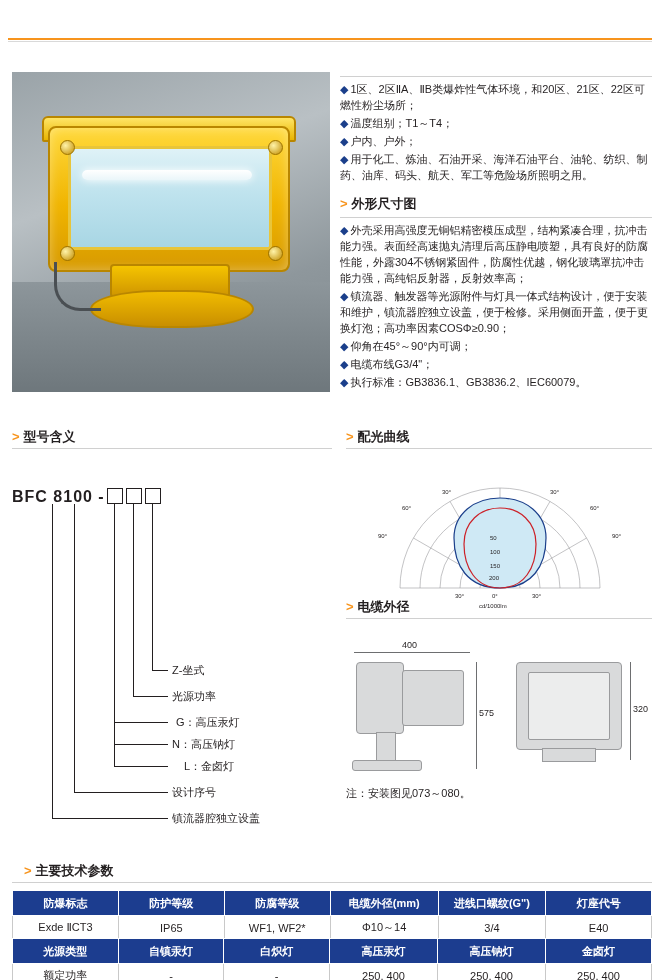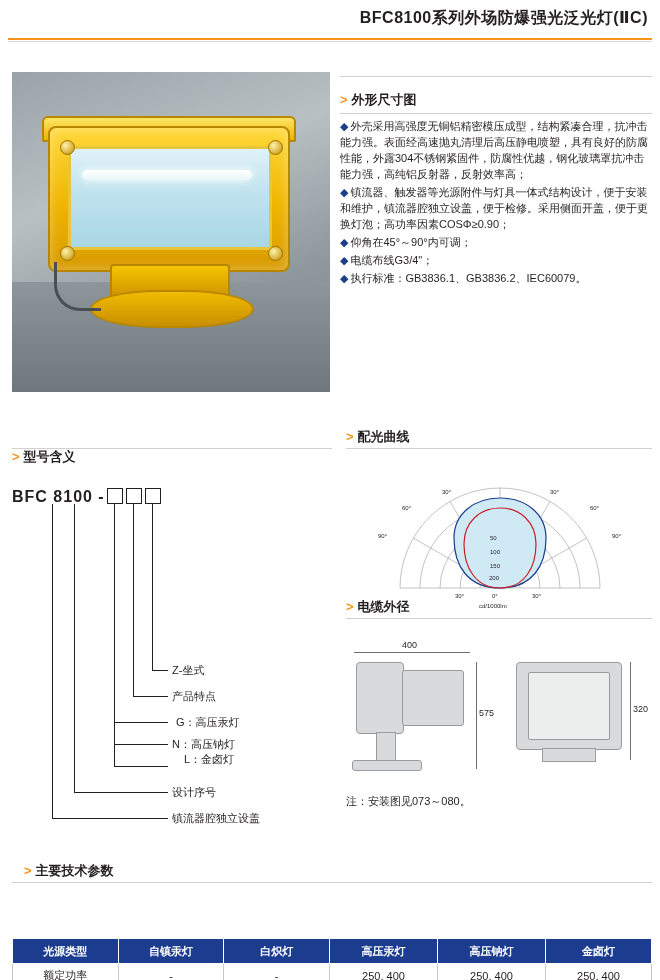--- a/index.html
+++ b/index.html
@@ -98,21 +98,21 @@
   
   .model{position:absolute;left:12px;top:470px;width:320px;height:370px;}
   .model .code{position:absolute;left:0;top:18px;font-size:16px;font-weight:bold;letter-spacing:1px;}
   .box{position:absolute;width:14px;height:14px;border:1px solid #231f20;background:#fff;}
   .vline{position:absolute;width:1px;background:#231f20;}
   .hline{position:absolute;height:1px;background:#231f20;}
   .mlabel{position:absolute;font-size:11px;white-space:nowrap;}
 
   
   .curve{position:absolute;left:350px;top:480px;width:300px;height:130px;}
-  .note{position:absolute;font-size:11px;margin-top:8px;}
+  .note{position:absolute;font-size:11px;}
 
   
   .dims{position:absolute;left:346px;top:640px;width:306px;height:180px;}
   .dgray{position:absolute;background:#d9dadb;border:1px solid #9a9b9d;}
   .dtxt{position:absolute;font-size:9px;color:#231f20;}
   .dline{position:absolute;background:#6d6e70;}
 
   
   .tbl{position:absolute;border-collapse:collapse;font-size:11px;}
   .tbl th{
@@ -122,21 +122,20 @@
   .tbl td{
     border:1px solid #c9c9c9;height:21px;text-align:center;background:#fff;color:#231f20;
   }
 </style>
 </head>
 <body>
 
 <div class="page">
 
   <div class="header">
-    <div class="title">BFC8100系列外场防爆强光泛光灯(ⅡC)</div>
     <div class="rule"></div>
     <div class="rule2"></div>
   </div>
 
   <div class="photo">
     <div class="floor"></div>
     <div class="lamp">
       <div class="lhood"></div>
       <div class="lbody"></div>
       <div class="lglass"></div>
@@ -146,35 +145,41 @@
       <div class="lknob" style="left:22px;top:134px;"></div>
       <div class="lknob" style="left:230px;top:134px;"></div>
       <div class="lbase"></div>
       <div class="lfoot"></div>
       <div class="lcable"></div>
     </div>
   </div>
 
   <div class="rcol">
     <div class="sec-line" style="position:relative;left:0;top:4px;width:312px;margin-bottom:8px;"></div>
+    <div class="body">
+      <p><span class="dia">◆</span><span>1区、2区ⅡA、ⅡB类爆炸性气体环境，和20区、21区、22区可燃性粉尘场所；</span></p>
+      <p><span class="dia">◆</span><span>温度组别；T1～T4；</span></p>
+      <p><span class="dia">◆</span><span>户内、户外；</span></p>
+      <p><span class="dia">◆</span><span>用于化工、炼油、石油开采、海洋石油平台、油轮、纺织、制药、油库、码头、航天、军工等危险场所照明之用。</span></p>
+    </div>
 
     <div class="sec-h" style="position:relative;left:0;top:10px;">
       <span class="arw">&gt;</span><span>外形尺寸图</span>
     </div>
     <div class="sec-line" style="position:relative;left:0;top:14px;width:312px;margin-bottom:18px;"></div>
     <div class="body">
       <p><span class="dia">◆</span><span>外壳采用高强度无铜铝精密模压成型，结构紧凑合理，抗冲击能力强。表面经高速抛丸清理后高压静电喷塑，具有良好的防腐性能，外露304不锈钢紧固件，防腐性优越，钢化玻璃罩抗冲击能力强，高纯铝反射器，反射效率高；</span></p>
       <p><span class="dia">◆</span><span>镇流器、触发器等光源附件与灯具一体式结构设计，便于安装和维护，镇流器腔独立设盖，便于检修。采用侧面开盖，便于更换灯泡；高功率因素COSΦ≥0.90；</span></p>
       <p><span class="dia">◆</span><span>仰角在45°～90°内可调；</span></p>
       <p><span class="dia">◆</span><span>电缆布线G3/4"；</span></p>
       <p><span class="dia">◆</span><span>执行标准：GB3836.1、GB3836.2、IEC60079。</span></p>
     </div>
   </div>
 
-  <div class="sec-h" style="left:12px;top:428px;margin-top:20px;">
+  <div class="sec-h" style="left:12px;top:428px;">
     <span class="arw">&gt;</span><span>型号含义</span>
   </div>
   <div class="sec-line" style="left:12px;top:448px;width:320px;"></div>
 
   <div class="model">
     <div class="code">BFC 8100 -</div>
     <div class="box" style="left:95px;top:18px;"></div>
     <div class="box" style="left:114px;top:18px;"></div>
     <div class="box" style="left:133px;top:18px;"></div>
 
@@ -190,24 +195,24 @@
     <div class="hline" style="left:102px;top:296px;width:54px;"></div>
     <div class="vline" style="left:102px;top:252px;height:44px;"></div>
 
     <div class="vline" style="left:62px;top:34px;height:288px;"></div>
     <div class="hline" style="left:62px;top:322px;width:94px;"></div>
 
     <div class="vline" style="left:40px;top:34px;height:314px;"></div>
     <div class="hline" style="left:40px;top:348px;width:116px;"></div>
 
     <div class="mlabel" style="left:160px;top:193px;">Z-坐式</div>
-    <div class="mlabel" style="left:160px;top:219px;">产品特点</div>
+    <div class="mlabel" style="left:160px;top:219px;">光源功率</div>
     <div class="mlabel" style="left:164px;top:245px;">G：高压汞灯</div>
     <div class="mlabel" style="left:160px;top:267px;">N：高压钠灯</div>
-    <div class="mlabel" style="left:160px;top:282px;padding-left:12px;">L：金卤灯</div>
+    <div class="mlabel" style="left:160px;top:289px;padding-left:12px;">L：金卤灯</div>
     <div class="mlabel" style="left:160px;top:315px;">设计序号</div>
     <div class="mlabel" style="left:160px;top:341px;">镇流器腔独立设盖</div>
   </div>
 
   <div class="sec-h" style="left:346px;top:428px;">
     <span class="arw">&gt;</span><span>配光曲线</span>
   </div>
   <div class="sec-line" style="left:346px;top:448px;width:306px;"></div>
 
   <div class="curve">
@@ -269,20 +274,42 @@
     <div class="dtxt" style="left:287px;top:64px;">320</div>
 
     <div class="note" style="left:0px;top:146px;">注：安装图见073～080。</div>
   </div>
 
   <div class="sec-h" style="left:24px;top:862px;">
     <span class="arw">&gt;</span><span>主要技术参数</span>
   </div>
   <div class="sec-line" style="left:12px;top:882px;width:640px;"></div>
 
+  <table class="tbl" style="left:12px;top:890px;width:640px;">
+    <thead>
+      <tr>
+        <th style="width:106px">防爆标志</th>
+        <th style="width:106px">防护等级</th>
+        <th style="width:106px">防腐等级</th>
+        <th style="width:108px">电缆外径(mm)</th>
+        <th style="width:108px">进线口螺纹(G")</th>
+        <th style="width:106px">灯座代号</th>
+      </tr>
+    </thead>
+    <tbody>
+      <tr>
+        <td>Exde ⅡCT3</td>
+        <td>IP65</td>
+        <td>WF1, WF2*</td>
+        <td>Φ10～14</td>
+        <td>3/4</td>
+        <td>E40</td>
+      </tr>
+    </tbody>
+  </table>
 
   <table class="tbl" style="left:12px;top:938px;width:640px;">
     <thead>
       <tr>
         <th style="width:106px">光源类型</th>
         <th style="width:106px">自镇汞灯</th>
         <th style="width:106px">白炽灯</th>
         <th style="width:108px">高压汞灯</th>
         <th style="width:108px">高压钠灯</th>
         <th style="width:106px">金卤灯</th>

